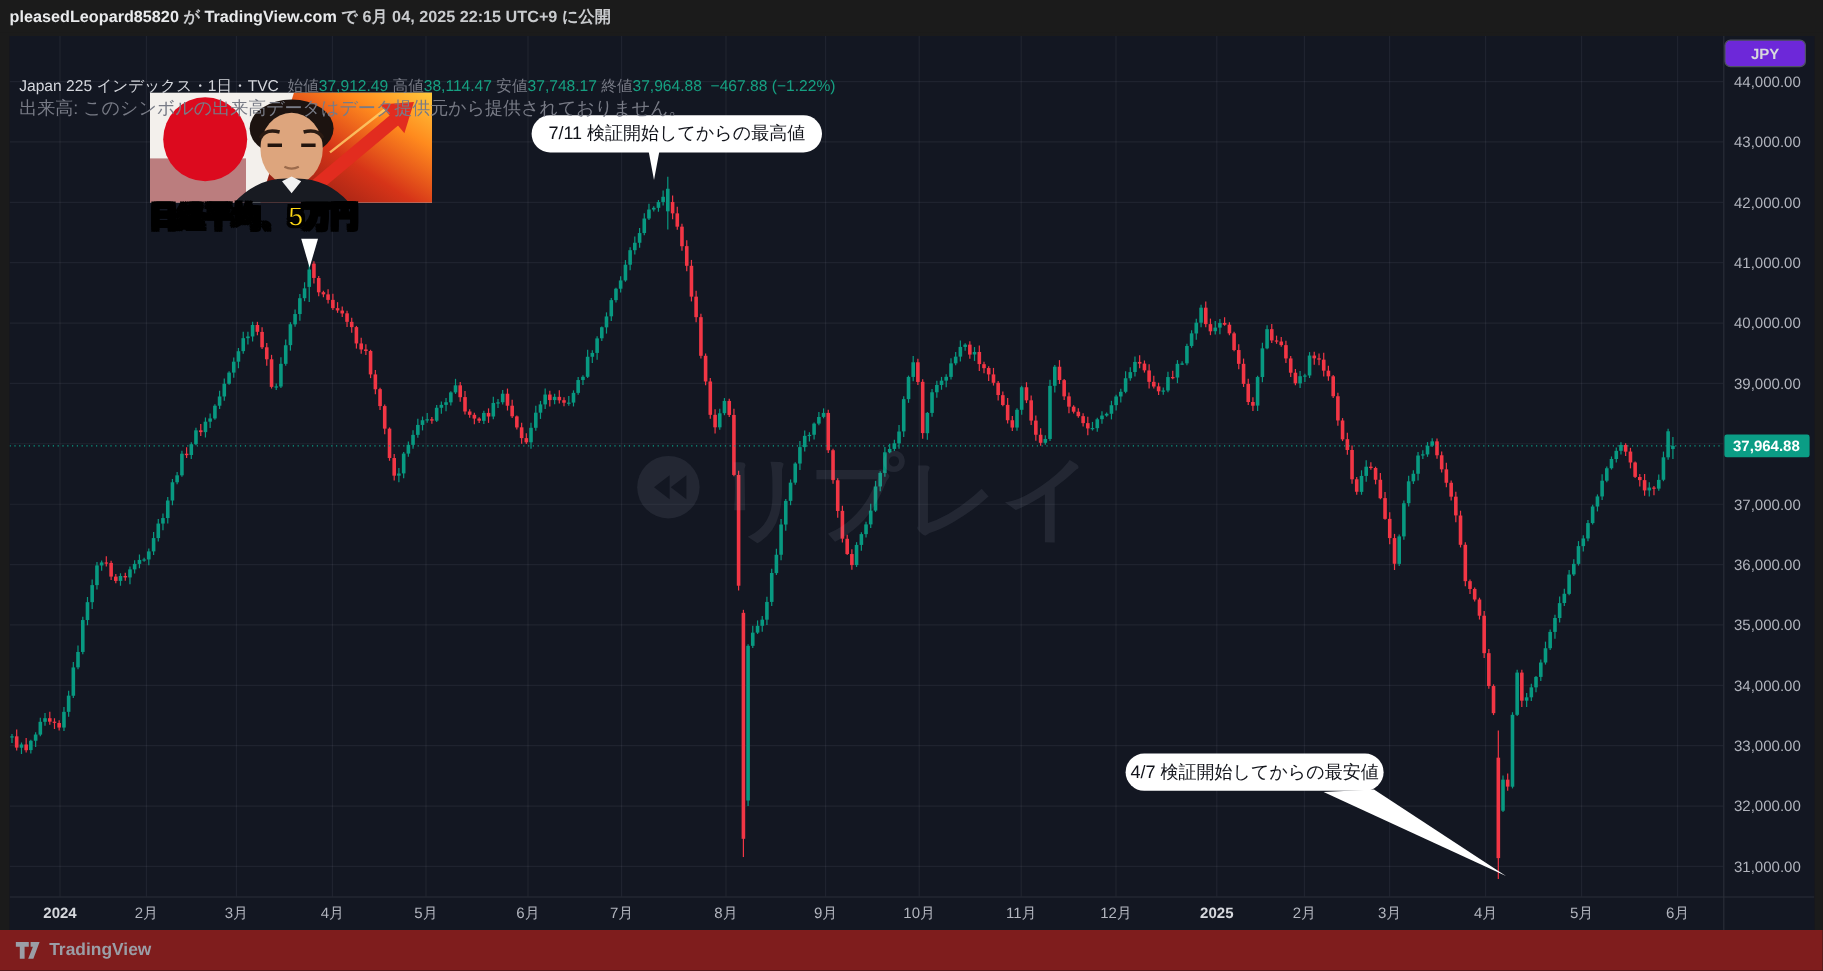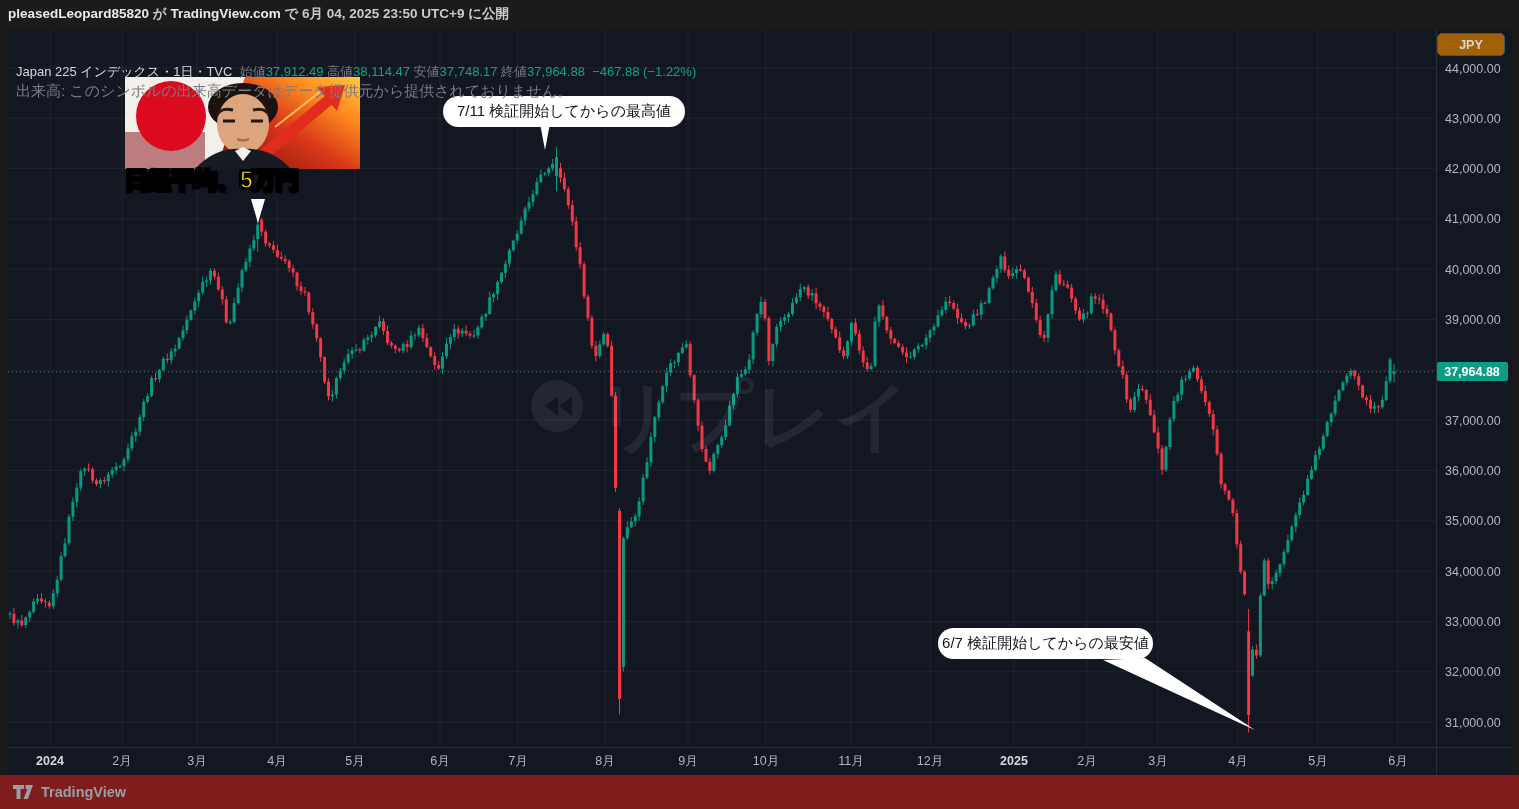--- a/index.html
+++ b/index.html
@@ -15,21 +15,21 @@
   .panel svg.chart { position:absolute; left:0; top:0; }
 
   
   .legend { position:absolute; left:8px; top:6px; z-index:6; line-height:15px; }
   .legend .l1 { font-size:13px; color:#d4d6dc; white-space:pre;margin-top:28px; }
   .legend .lab { color:#787b86; }
   .legend .val { color:#16a082; }
   .legend .l2 { font-size:15px; color:#787b86; margin-top:4px; }
 
   
-  .jpy-btn { position:absolute; left:1429px; top:3px; width:68px; height:23px; background:#a16207; border:1px solid #4e5260; border-radius:5px; color:#d6d8dc; font-size:12.5px; font-weight:700; display:flex; align-items:center; justify-content:center; z-index:6; }
+  .jpy-btn { position:absolute; left:1429px; top:3px; width:68px; height:23px; background:#6d28d9; border:1px solid #4e5260; border-radius:5px; color:#d6d8dc; font-size:12.5px; font-weight:700; display:flex; align-items:center; justify-content:center; z-index:6; }
 
   
   .thumb { position:absolute; left:117px; top:47px; width:235px; height:92px; z-index:5; }
   .thumb-caption { position:absolute; left:117px; top:135px; width:260px; z-index:5; font-size:23px; font-weight:800; letter-spacing:0px; white-space:nowrap;
     color:#ffffff; -webkit-text-stroke:1.5px #000;
     text-shadow:2px 2px 0 #000,-2px 2px 0 #000,2px -2px 0 #000,-2px -2px 0 #000,0 2px 0 #000,0 -2px 0 #000,2px 0 0 #000,-2px 0 0 #000; }
   .thumb-caption .yen { color:#ffd915; }
   .thumb-arrow { position:absolute; left:243px; top:169px; width:0; height:0; z-index:5;
     border-left:7px solid transparent; border-right:7px solid transparent; border-top:24px solid #ffffff; }
 
@@ -47,21 +47,21 @@
 
   
   .bottom-bar { position:absolute; left:0; top:775px; width:1519px; height:34px; background:#7f1d1d; display:flex; align-items:center; padding-left:13px; }
   .bottom-bar .brand { font-size:14.5px; font-weight:700; color:#9b9ea6; margin-left:7px; }
 </style>
 </head>
 <body>
 
 <div id="stage">
 
-  <div class="top-bar"><span class="hl">pleasedLeopard85820</span><span> が </span><span class="hl">TradingView.com</span><span> で 6月 04, 2025 23:50 UTC+9 に公開</span></div>
+  <div class="top-bar"><span class="hl">pleasedLeopard85820</span><span> が </span><span class="hl">TradingView.com</span><span> で 6月 04, 2025 22:15 UTC+9 に公開</span></div>
 
   <div class="panel">
 
     <svg class="chart" id="chartSvg" width="1504" height="745">
         <rect x="0" y="0" width="1504" height="745" fill="#131722"></rect>
         <line x1="0" y1="38.0" x2="1428" y2="38.0" stroke="rgba(240,243,250,0.06)" stroke-width="1"></line>
         <line x1="0" y1="88.3" x2="1428" y2="88.3" stroke="rgba(240,243,250,0.06)" stroke-width="1"></line>
         <line x1="0" y1="138.6" x2="1428" y2="138.6" stroke="rgba(240,243,250,0.06)" stroke-width="1"></line>
         <line x1="0" y1="188.9" x2="1428" y2="188.9" stroke="rgba(240,243,250,0.06)" stroke-width="1"></line>
         <line x1="0" y1="239.2" x2="1428" y2="239.2" stroke="rgba(240,243,250,0.06)" stroke-width="1"></line>
@@ -866,21 +866,21 @@
       <path d="M112 62 q6 3 12 0" stroke="#9c6b4c" stroke-width="2" fill="none"></path>
       <path d="M70 92 Q90 70 118 72 Q146 70 166 92 Z" fill="#181b22"></path>
       <polygon points="110,74 118,84 126,74 118,70" fill="#f2f2f2"></polygon>
     </svg>
     <div class="thumb-caption"><span>日経平均、</span><span class="yen">5万円</span></div>
     <div class="thumb-arrow"></div>
 
     <div class="callout callout-high">7/11 検証開始してからの最高値</div>
     <div class="tail-high"></div>
 
-    <div class="callout callout-low">6/7 検証開始してからの最安値</div>
+    <div class="callout callout-low">4/7 検証開始してからの最安値</div>
     <svg class="tail-low" width="160" height="80">
       <polygon points="2,6 44,4 154,76" fill="#ffffff"></polygon>
     </svg>
 
     <div class="watermark">
       <svg width="60" height="60" viewBox="0 0 60 60">
         <circle cx="30" cy="30" r="26" fill="rgba(178,186,203,0.10)"></circle>
         <polygon points="31,20 31,40 18,30" fill="#131722"></polygon>
         <polygon points="45,20 45,40 32,30" fill="#131722"></polygon>
       </svg>

